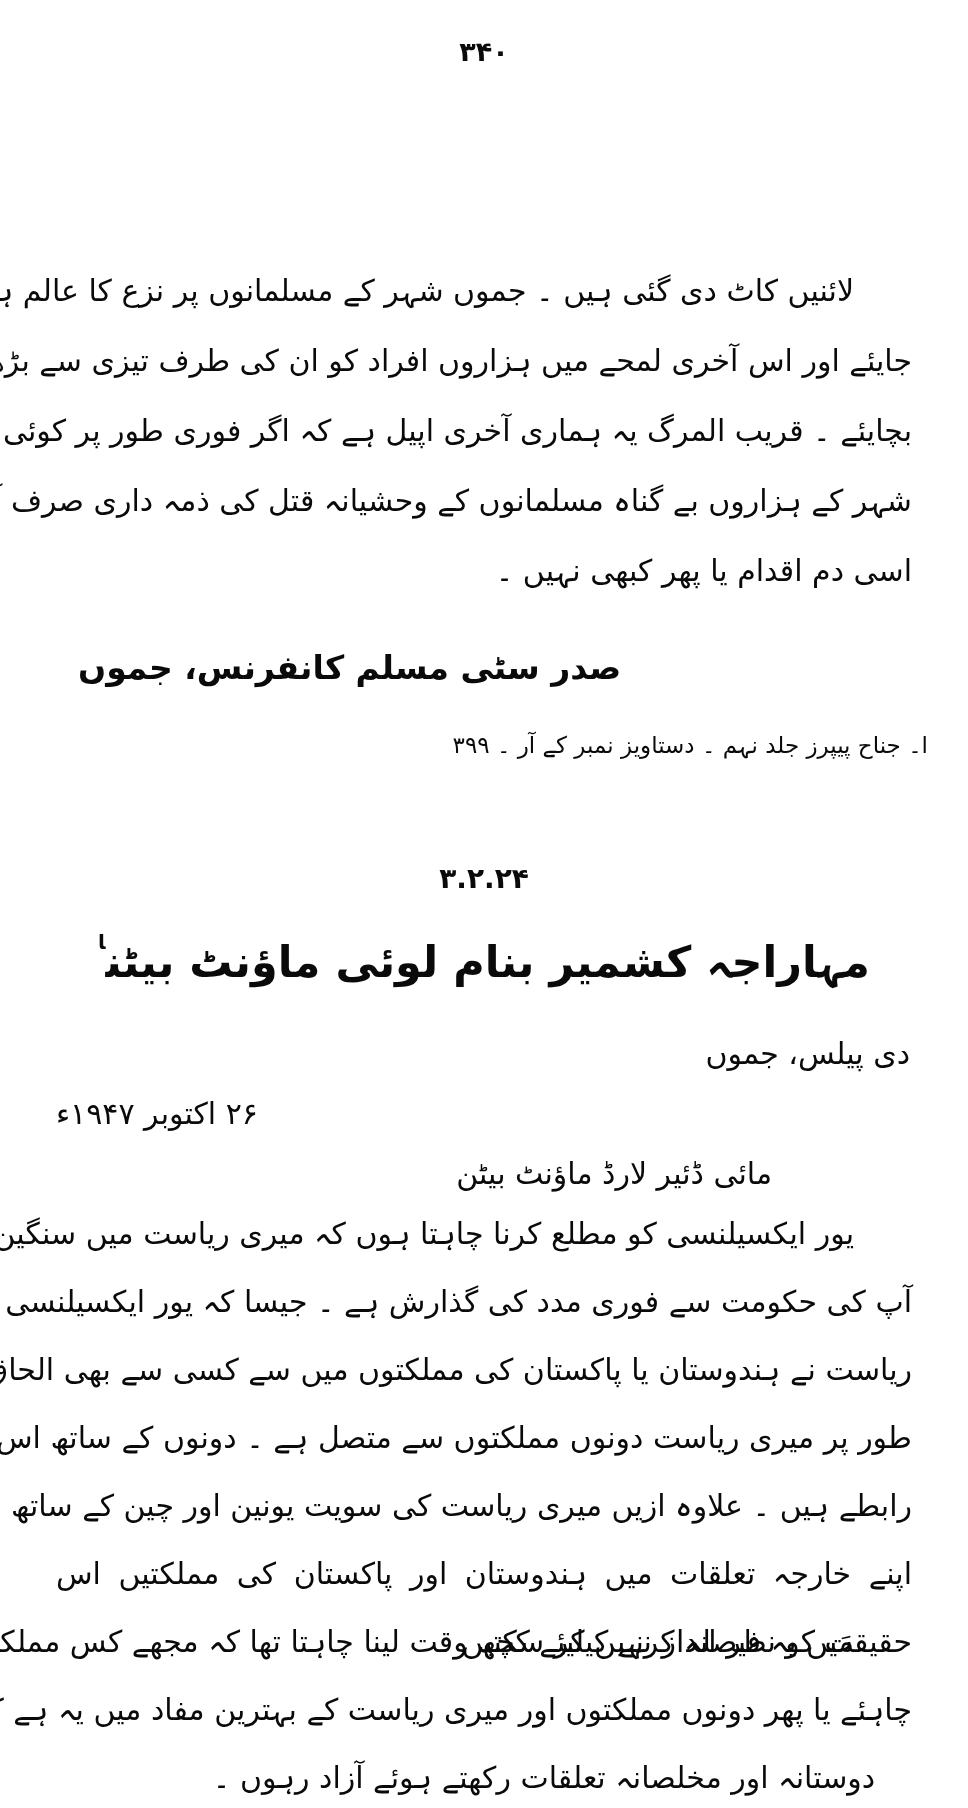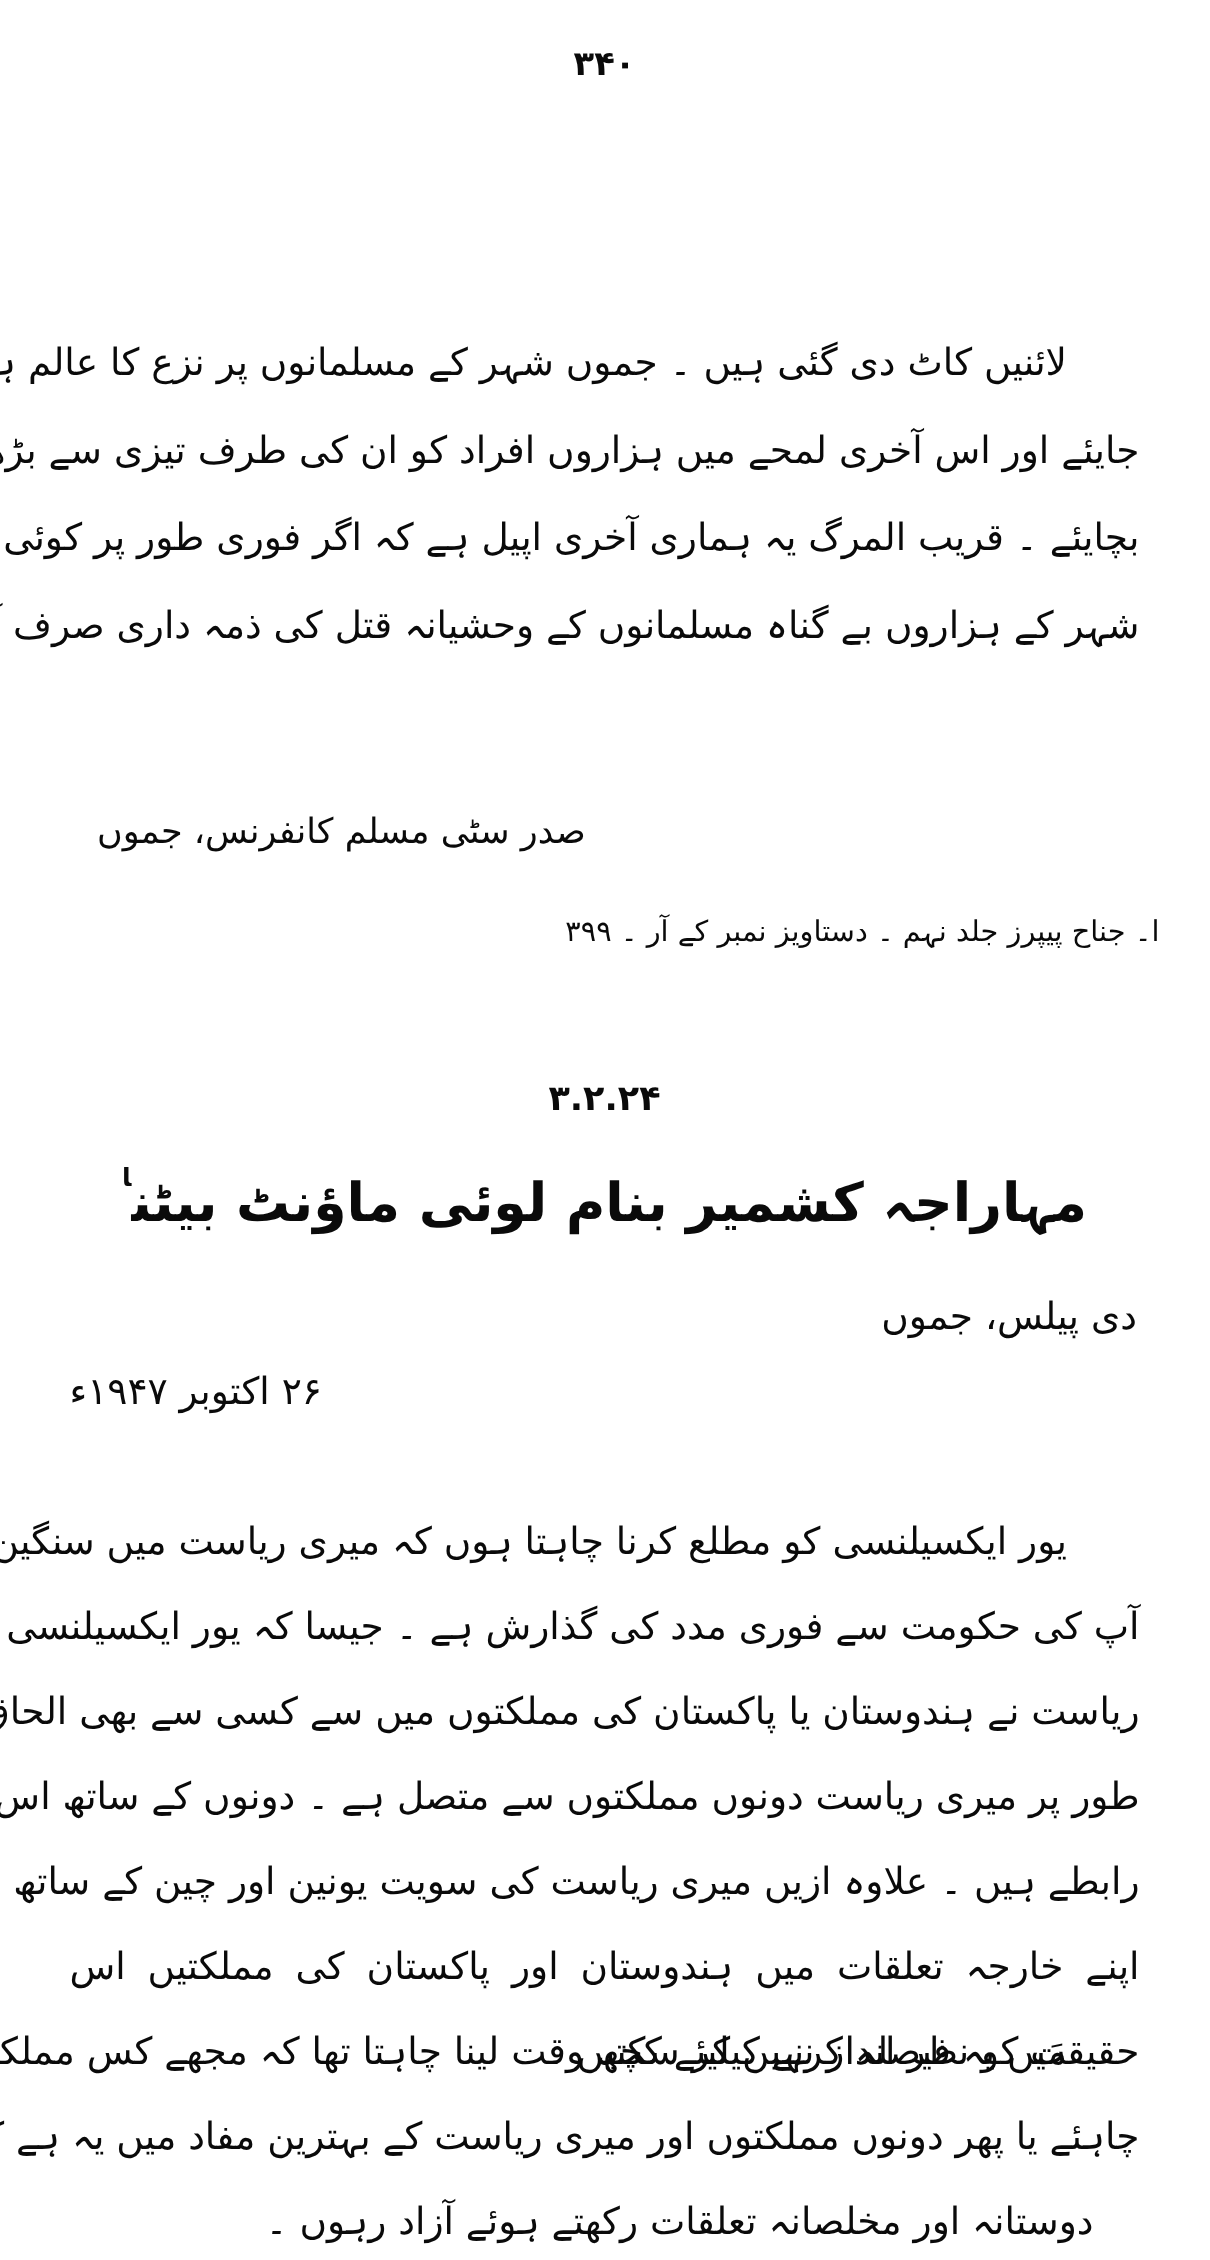--- a/index.html
+++ b/index.html
@@ -43,21 +43,21 @@
     text-align:justify;
     text-align-last:justify;
     white-space:nowrap;
   }
   .line.first{ text-indent:58px; }
   .line.last{ text-align-last:right; white-space:normal; }
   .center-last .line.last{ text-align-last:center; padding-left:120px; }
 
   .signature{
     top:616px;left:78px;
-    font-size:28px;font-weight:normal;
+    font-size:33px;font-weight:bold;
   }
 
   .footnote{
     top:700px;right:40px;left:56px;
     text-align:right;
     font-size:23px;font-weight:500;
   }
 
   .section-number{
     top:830px;left:0;right:0;
@@ -96,34 +96,36 @@
 
 <div class="page">
 
   <div class="abs page-number">۳۴۰</div>
 
   <div class="abs para-prev">
       <div class="line first">لائنیں کاٹ دی گئی ہیں ۔ جموں شہر کے مسلمانوں پر نزع کا عالم ہے ۔ مہربانی سے اب بھی جاگ</div>
       <div class="line">جایئے اور اس آخری لمحے میں ہزاروں افراد کو ان کی طرف تیزی سے بڑھتی ہوئی موت سے</div>
       <div class="line">بچایئے ۔ قریب المرگ یہ ہماری آخری اپیل ہے کہ اگر فوری طور پر کوئی اقدام نہیں کیا گیا تو جموں</div>
       <div class="line">شہر کے ہزاروں بے گناہ مسلمانوں کے وحشیانہ قتل کی ذمہ داری صرف آپ کی ذات پر عائد ہو گی ۔</div>
+      <div class="line last">اسی دم اقدام یا پھر کبھی نہیں ۔</div>
     </div>
 
   <div class="abs signature">صدر سٹی مسلم کانفرنس، جموں</div>
 
   <div class="abs footnote">ا۔ جناح پیپرز جلد نہم ۔ دستاویز نمبر کے آر ۔ ۳۹۹</div>
 
   <div class="abs section-number"><bdi dir="ltr">۳.۲.۲۴</bdi></div>
 
   <div class="abs letter-title"><span>مہاراجہ کشمیر بنام لوئی ماؤنٹ بیٹن</span><sup>ا</sup></div>
 
   <div class="abs place-line">دی پیلس، جموں</div>
 
   <div class="abs date-line">۲۶ اکتوبر ۱۹۴۷ء</div>
 
+  <div class="abs salutation">مائی ڈئیر لارڈ ماؤنٹ بیٹن</div>
 
   <div class="abs para-main-1">
       <div class="line first">یور ایکسیلنسی کو مطلع کرنا چاہتا ہوں کہ میری ریاست میں سنگین صورت حال برپا ہے اور</div>
       <div class="line">آپ کی حکومت سے فوری مدد کی گذارش ہے ۔ جیسا کہ یور ایکسیلنسی جانتے ہیں جموں و کشمیر کی</div>
       <div class="line">ریاست نے ہندوستان یا پاکستان کی مملکتوں میں سے کسی سے بھی الحاق نہیں کیا ہے ۔ جغرافیائی</div>
       <div class="line">طور پر میری ریاست دونوں مملکتوں سے متصل ہے ۔ دونوں کے ساتھ اس کے اہم معاشی اور ثقافتی</div>
       <div class="line">رابطے ہیں ۔ علاوہ ازیں میری ریاست کی سویت یونین اور چین کے ساتھ مشترکہ سرحدیں ہیں ۔</div>
       <div class="line last">اپنے خارجہ تعلقات میں ہندوستان اور پاکستان کی مملکتیں اس حقیقت کو نظر انداز نہیں کر سکتیں ۔</div>
     </div>
 

